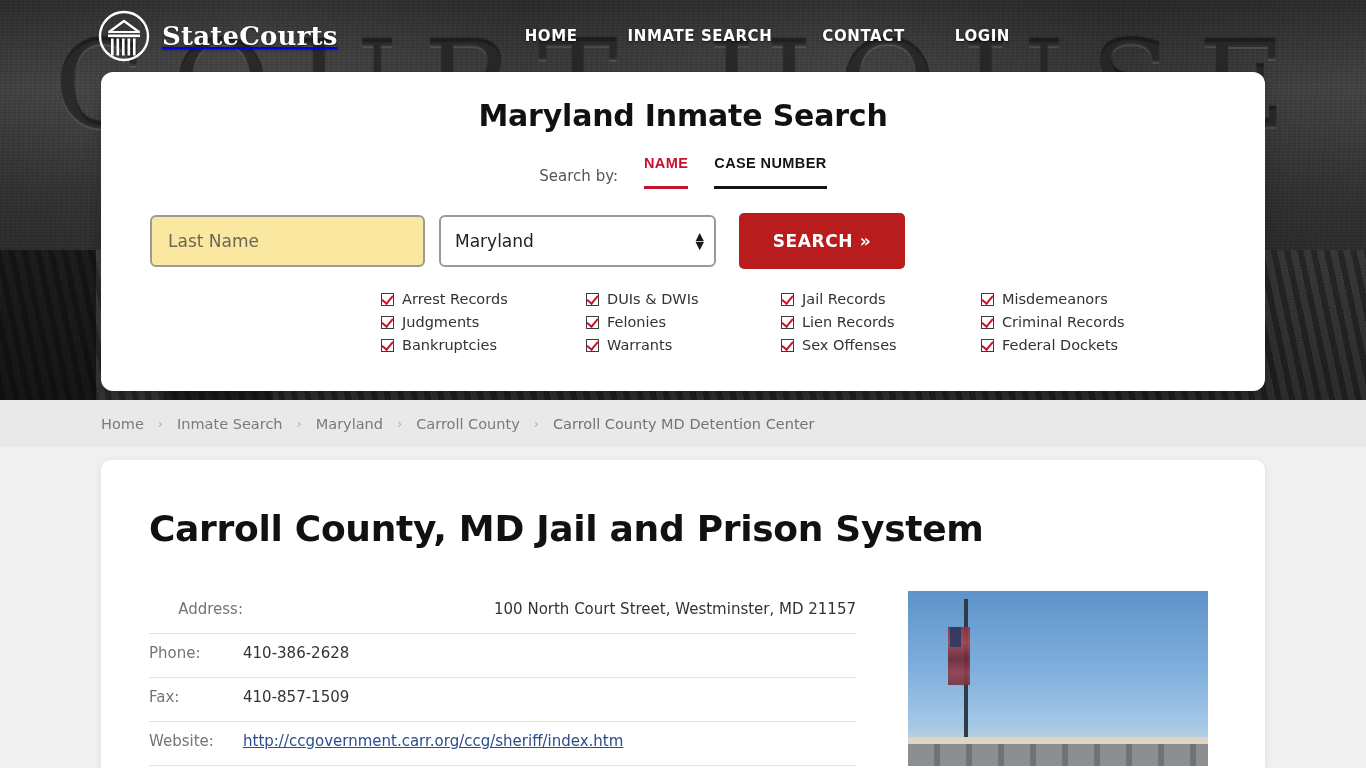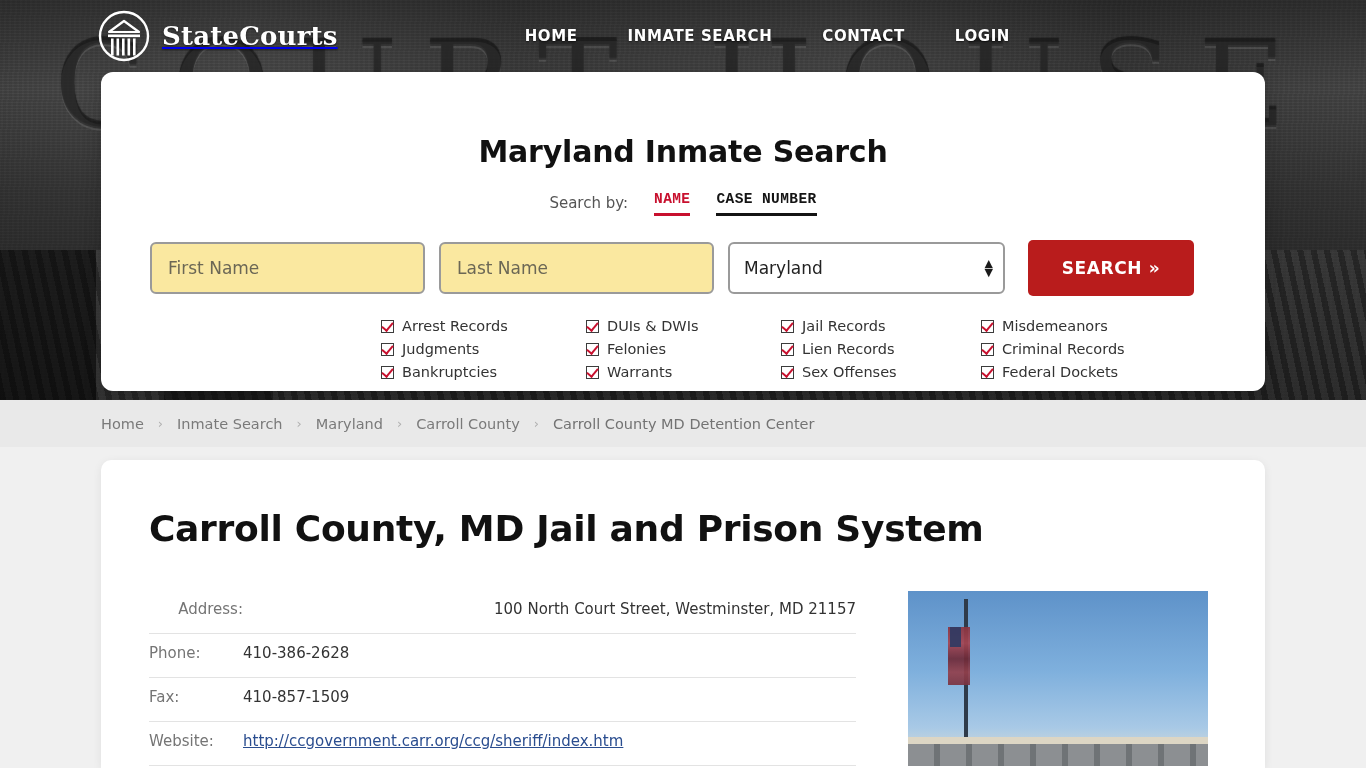--- a/index.html
+++ b/index.html
@@ -110,43 +110,42 @@
     z-index: 6;
     padding: 0;
   }
   .search-title {
     text-align: center;
     font-size: 30px;
     font-weight: 700;
     color: #111111;
     padding-top: 26px;
     letter-spacing: -.2px;
-    margin-top: 36px;
   }
   .searchby-row {
     display: flex;
     align-items: flex-end;
     justify-content: center;
     gap: 26px;
     margin-top: 22px;
   }
   .searchby-label {
     font-size: 15px;
     color: #555555;
     padding-bottom: 4px;
   }
   .tab {
     font-size: 14.5px;
     font-weight: 700;
     letter-spacing: .4px;
-    padding-bottom: 6px;
+    padding-bottom: 15px;
     cursor: pointer;
     background: none;
     border: none;
-    font-family: Liberation Mono, monospace;
+    font-family: Liberation Sans, sans-serif;
   }
   .tab.active { color: #c8102e; border-bottom: 3px solid #c8102e; }
   .tab.inactive { color: #141414; border-bottom: 3px solid #141414; }
 
   .form-row {
     display: flex;
     align-items: center;
     gap: 14px;
     margin-top: 24px;
     padding: 0 49px;
@@ -381,21 +380,20 @@
   <section class="search-card">
     <h1 class="search-title">Maryland Inmate Search</h1>
 
     <div class="searchby-row">
       <span class="searchby-label">Search by:</span>
       <button class="tab active">NAME</button>
       <button class="tab inactive">CASE NUMBER</button>
     </div>
 
     <div class="form-row">
-      <input class="fld fld-first" type="text" placeholder="First Name" style="">
       <input class="fld fld-last" type="text" placeholder="Last Name" style="">
       <div class="select-wrap">
         <select class="fld-state">
           <option>Maryland</option>
         </select>
         <span class="select-arrows">▲<br>▼</span>
       </div>
       <button class="btn-search">SEARCH »</button>
     </div>
 

